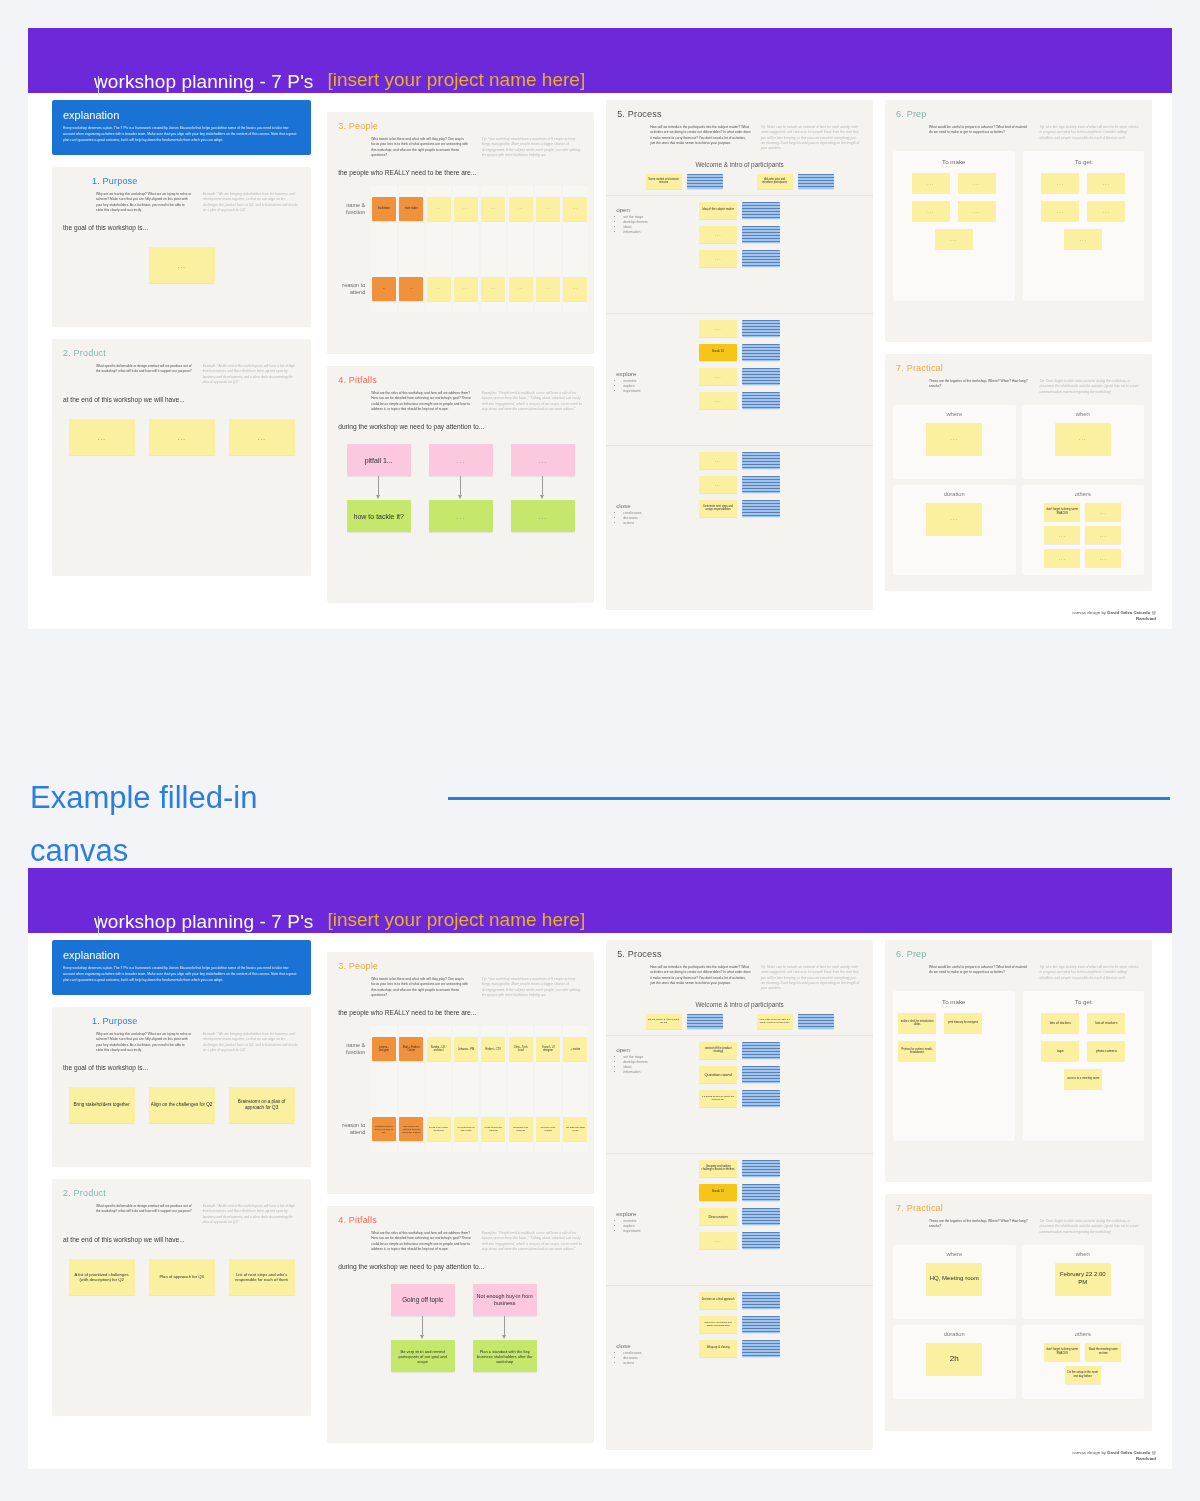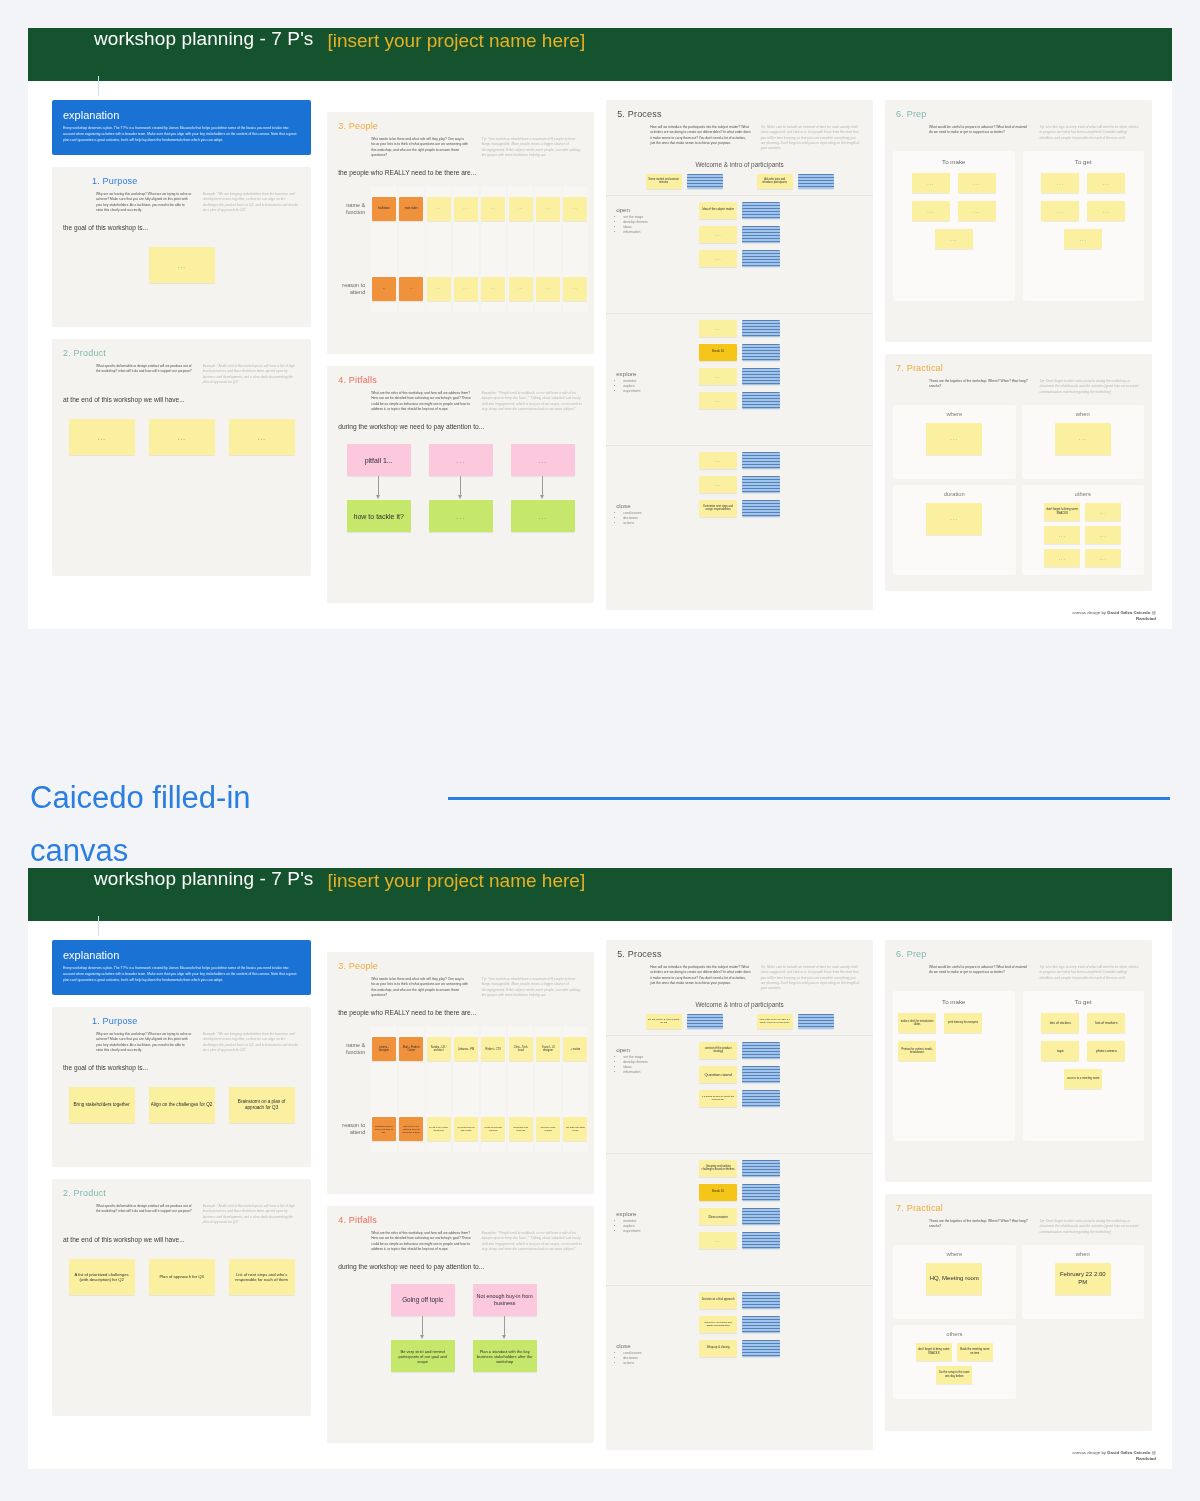--- a/index.html
+++ b/index.html
@@ -13,23 +13,23 @@
   }
   .page { position:relative; width:1200px; height:1501px; }
 
   
   .sheet { position:absolute; left:28px; width:1144px; background:#ffffff; }
   .sheet-a { top:28px; height:601px; }
   .sheet-b { top:868px; height:601px; }
 
   
   .titlebar {
-    position:absolute; left:0; top:0; width:1144px; height:53px;
-    background:#14532d;
-    display:flex; align-items:flex-start;
+    position:absolute; left:0; top:0; width:1144px; height:65px;
+    background:#6d28d9;
+    display:flex; align-items:flex-end;
   }
   .title-main {
     color:#ffffff; font-size:19px; margin-left:66px; white-space:nowrap;
     letter-spacing:.1px;
   }
   .title-proj {
     color:#e8b025; font-size:19px; margin-left:14px; max-width:280px;
     line-height:1.35;
   }
   .caret {
@@ -542,21 +542,21 @@
       </div>
     </div>
 
     <div class="credit">
       <span>canvas design by </span><b>David Gálza Caicedo @</b><br>
       <b>Randstad</b>
     </div>
   </div>
 
   <div class="mid-heading">
-    <h2>Caicedo filled-in canvas</h2>
+    <h2>Example filled-in canvas</h2>
   </div>
   <div class="mid-rule"></div>
 
   <div class="sheet sheet-b">
 
     <div class="titlebar">
       <div class="title-main">workshop planning - 7 P's</div>
       <div class="title-proj">[insert your project name here]</div>
       <div class="caret"></div>
     </div>
@@ -880,20 +880,26 @@
                   <div class="note">HQ, Meeting room</div>
                 </div>
             </div>
             <div class="prac-box">
               <div class="prac-h">when</div>
               <div class="prac-note-wrap">
                   <div class="note">February 22 2:00 PM</div>
                 </div>
             </div>
             <div class="prac-box">
+              <div class="prac-h">duration</div>
+              <div class="prac-note-wrap">
+                  <div class="note" style="font-size:8px">2h</div>
+                </div>
+            </div>
+            <div class="prac-box">
               <div class="prac-h">others</div>
               <div class="others-notes">
                 <div class="note">don't forget to bring some SNACKS</div>
                 <div class="note">Book the meeting room on time</div>
                 <div class="note">Do the setup in the room one day before</div>
               </div>
             </div>
           </div>
         </div>
       </div>

